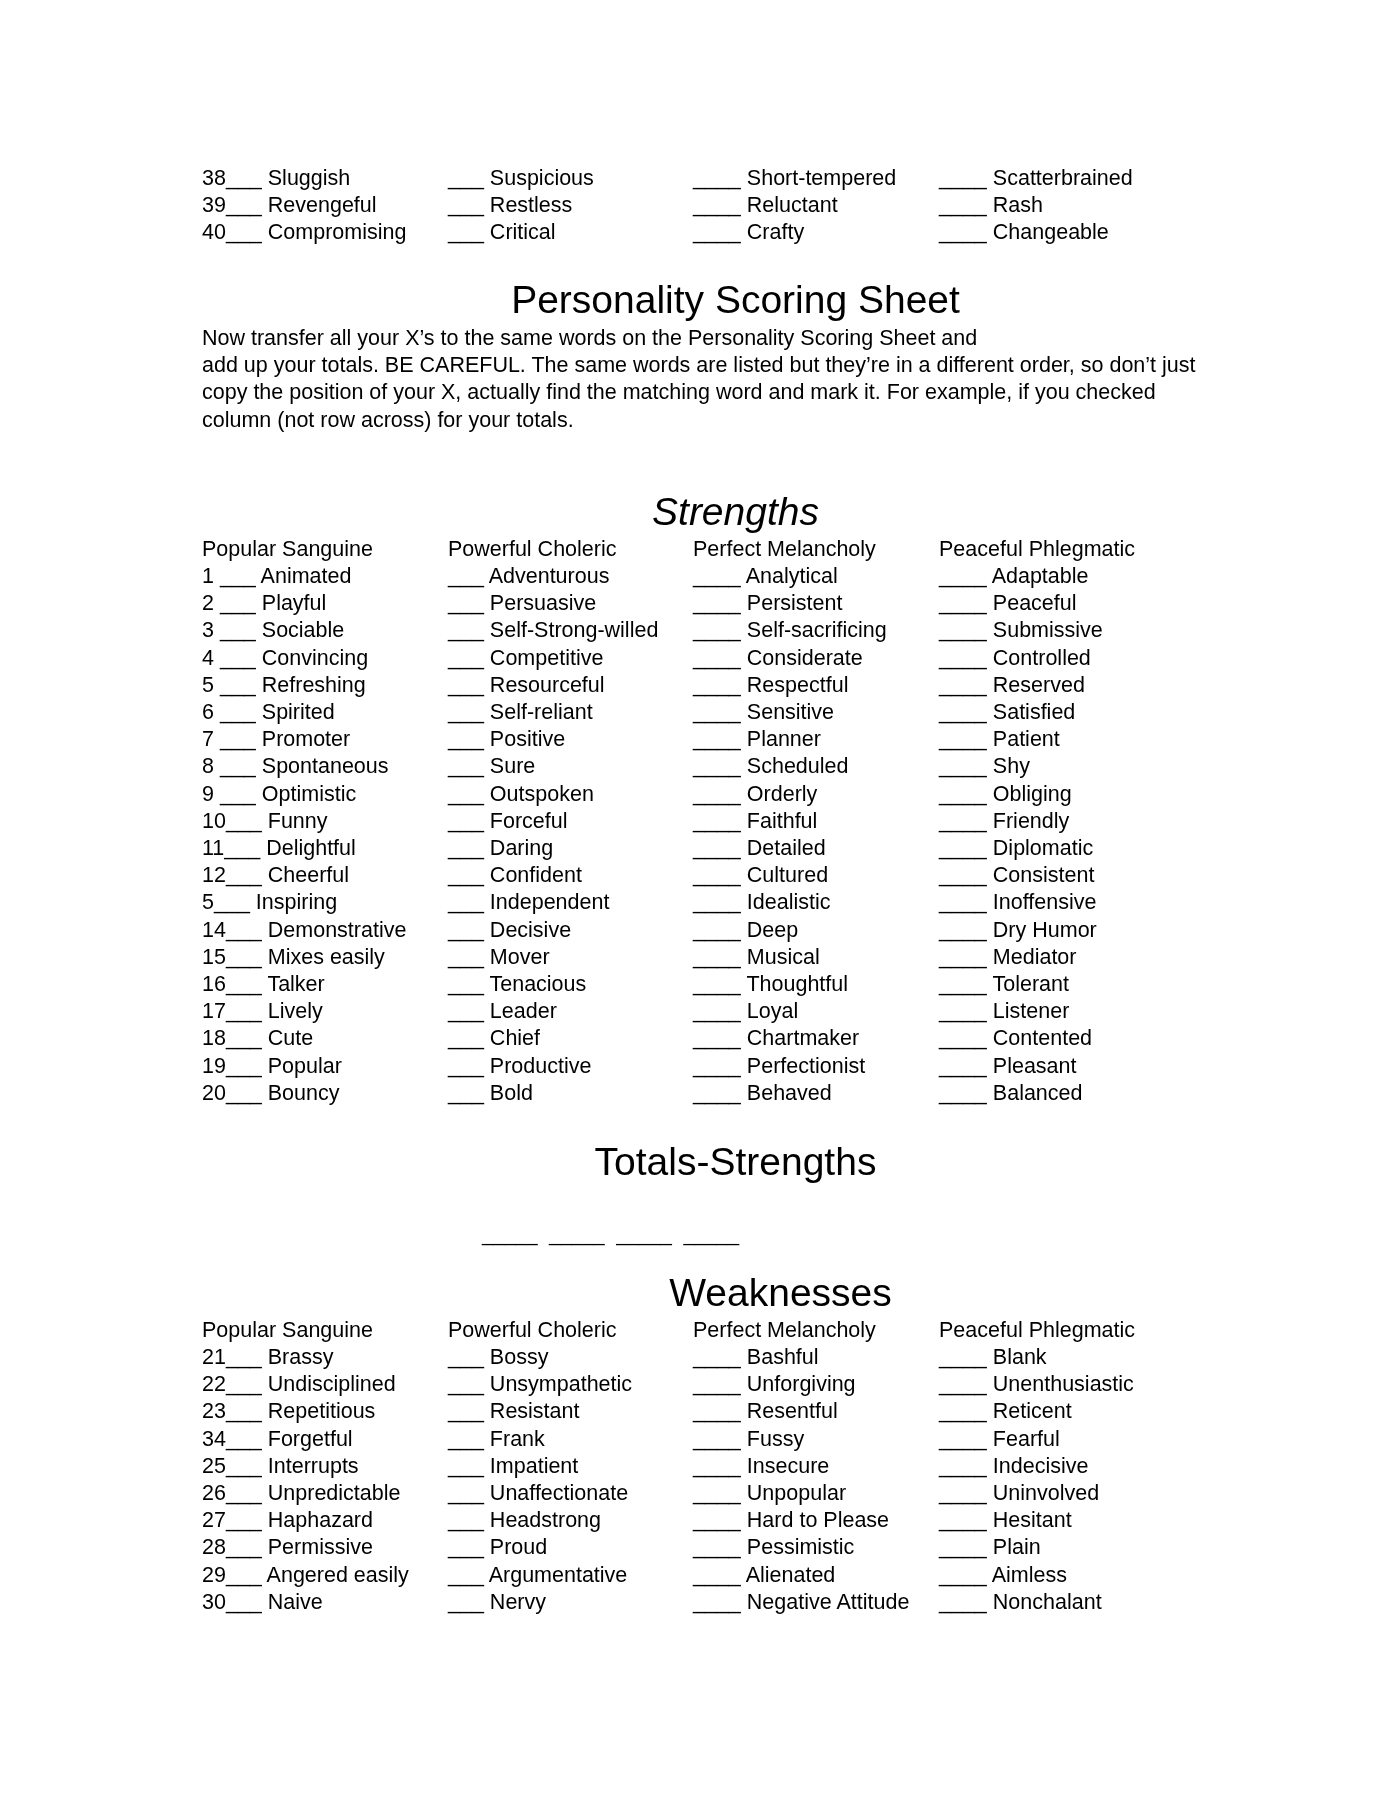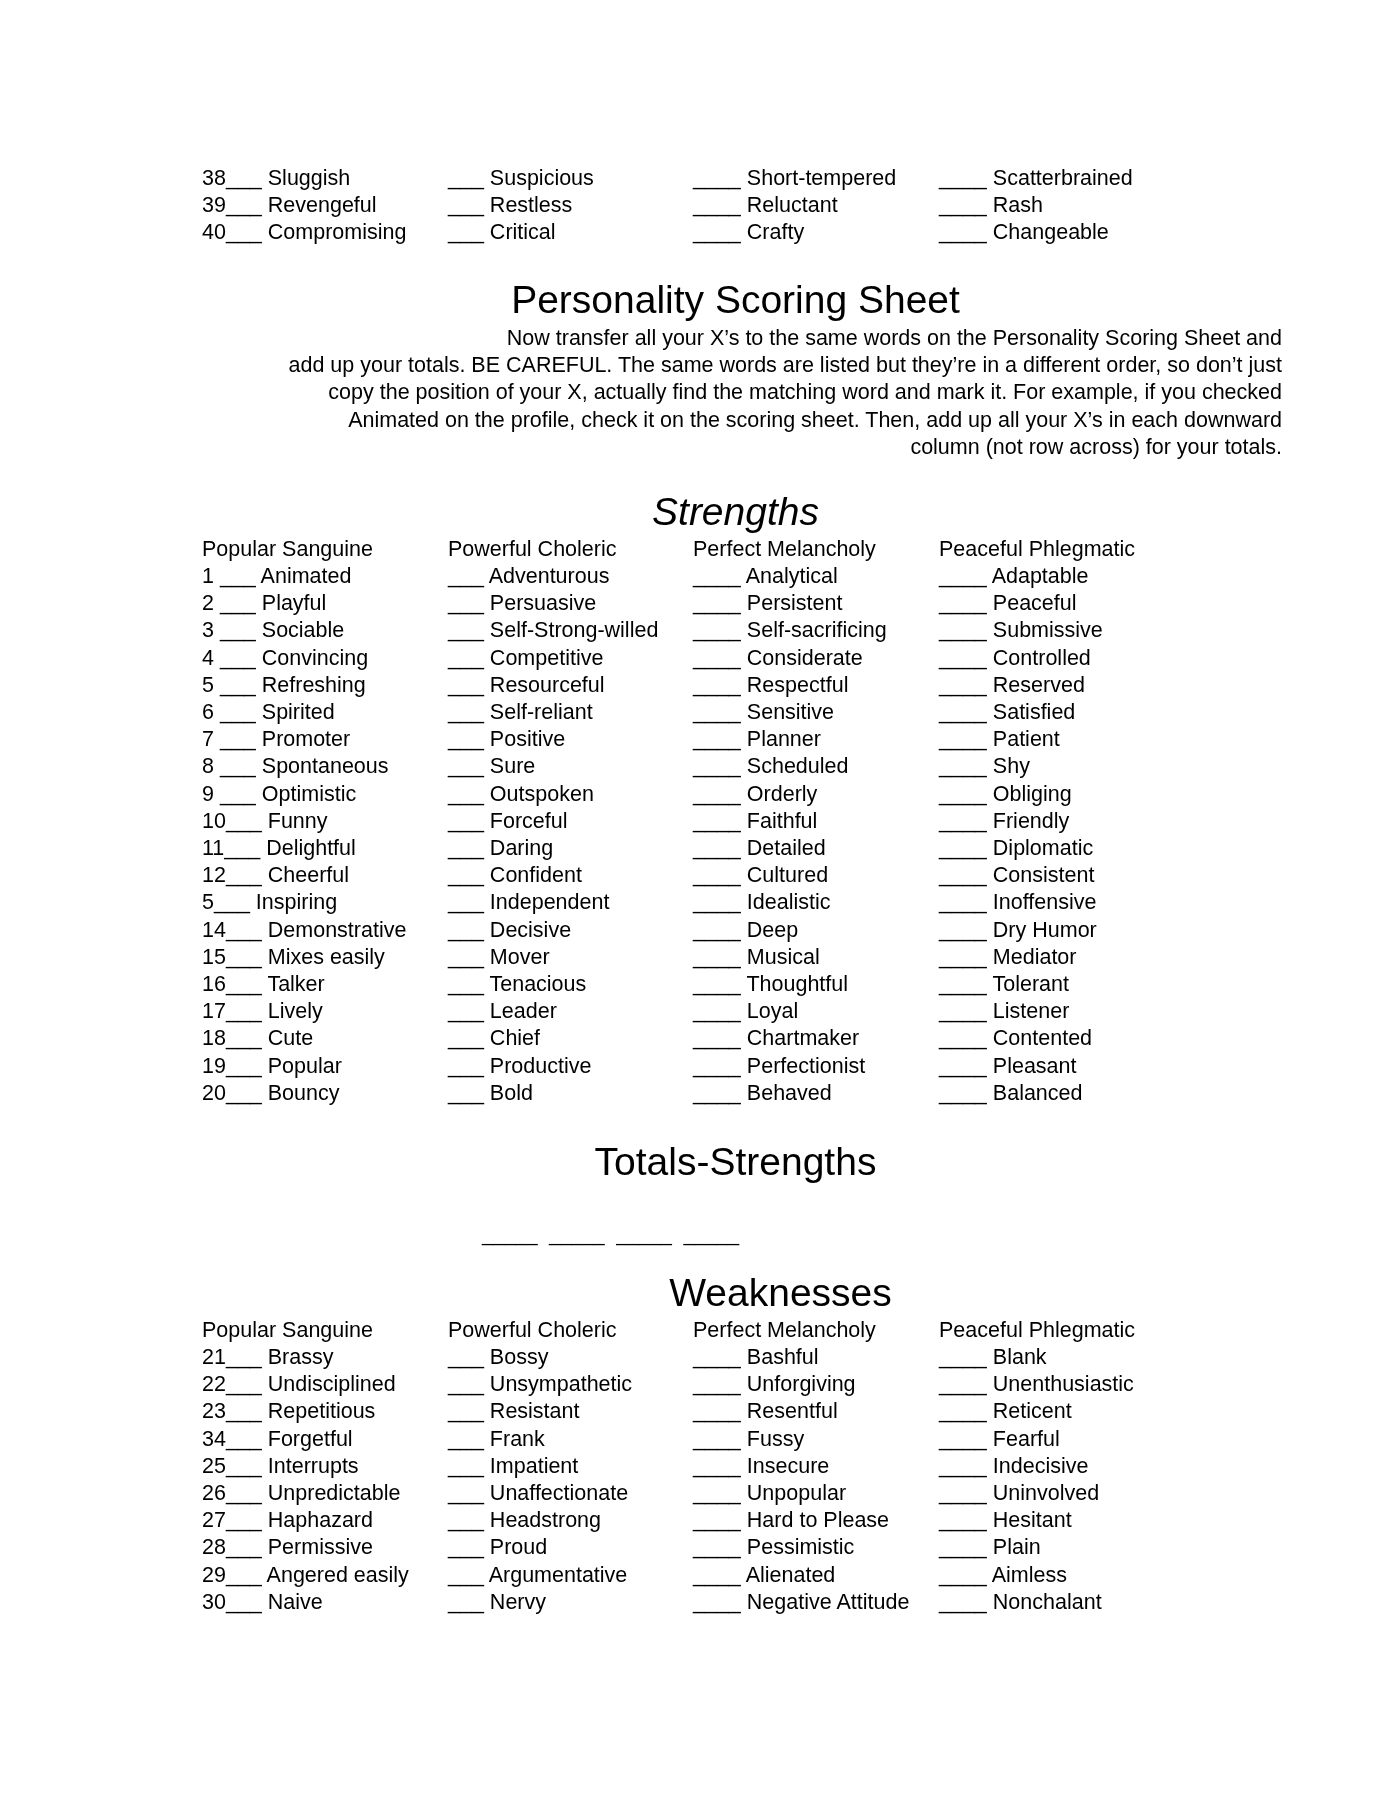--- a/index.html
+++ b/index.html
@@ -53,25 +53,24 @@
       <div class="row" style="top: 219.4px;">
         <span class="cell c0"><span>40</span><span>___</span> <span>Compromising</span></span>
         <span class="cell c1"><span>___</span> <span>Critical</span></span>
         <span class="cell c2"><span>____</span> <span>Crafty</span></span>
         <span class="cell c3"><span>____</span> <span>Changeable</span></span>
       </div>
     </div>
 
   <div class="heading" style="top:278px;">Personality Scoring Sheet</div>
 
-  <div class="para" style="top:325px;text-align:right;">
+  <div class="para" style="top:325px;">
     <p>Now transfer all your  X’s to the same words on the Personality Scoring Sheet and</p>
     <p>add up your totals. BE CAREFUL. The same words are listed but they’re in a different order, so don’t just</p>
     <p>copy the position of your X, actually find the matching word and mark it. For example, if you checked</p>
-    <p>Animated on the profile, check it on the scoring sheet. Then, add up all your X’s in each downward</p>
     <p>column (not row across) for your totals.</p>
   </div>
 
   <div class="heading" style="top:490px;font-style:italic;">Strengths</div>
 
   <div class="row" style="top:536px;">
     <span class="cell c0">Popular Sanguine</span>
     <span class="cell c1">Powerful Choleric</span>
     <span class="cell c2">Perfect Melancholy</span>
     <span class="cell c3">Peaceful Phlegmatic</span>

